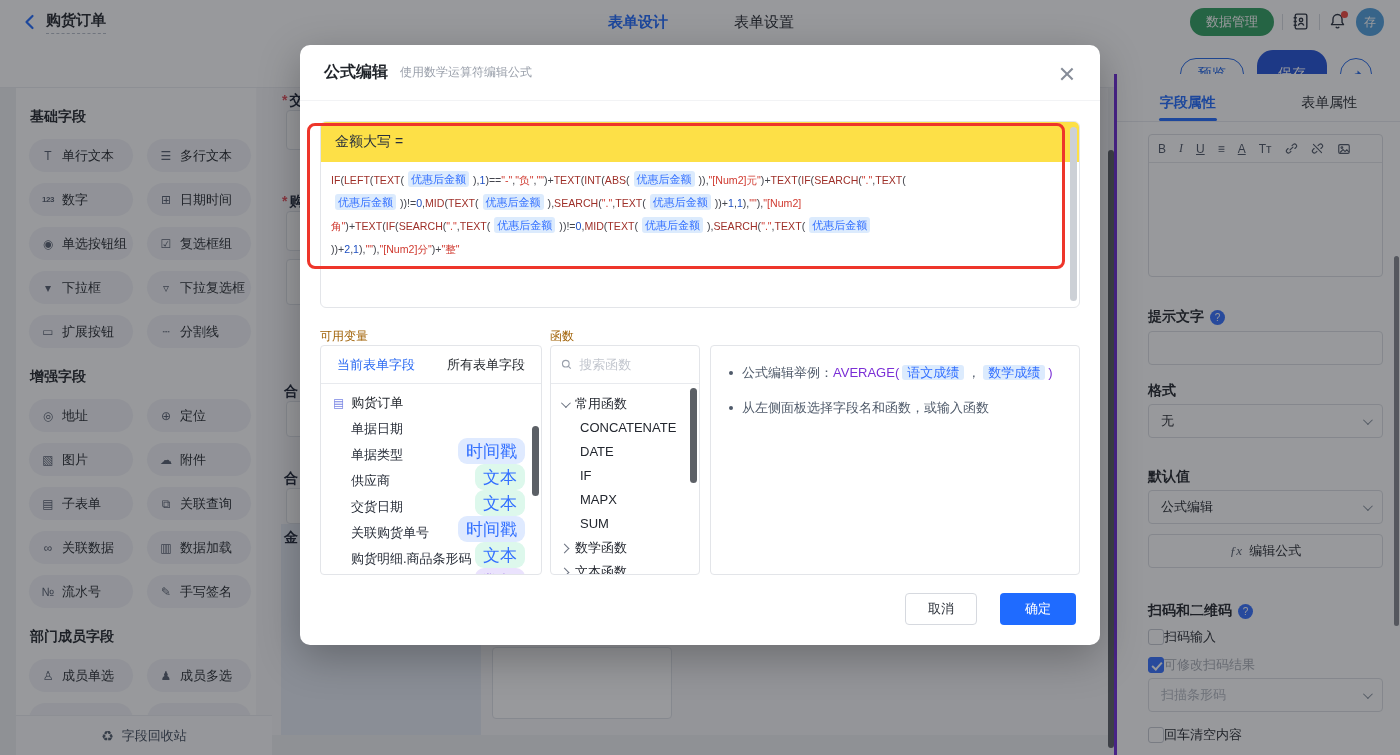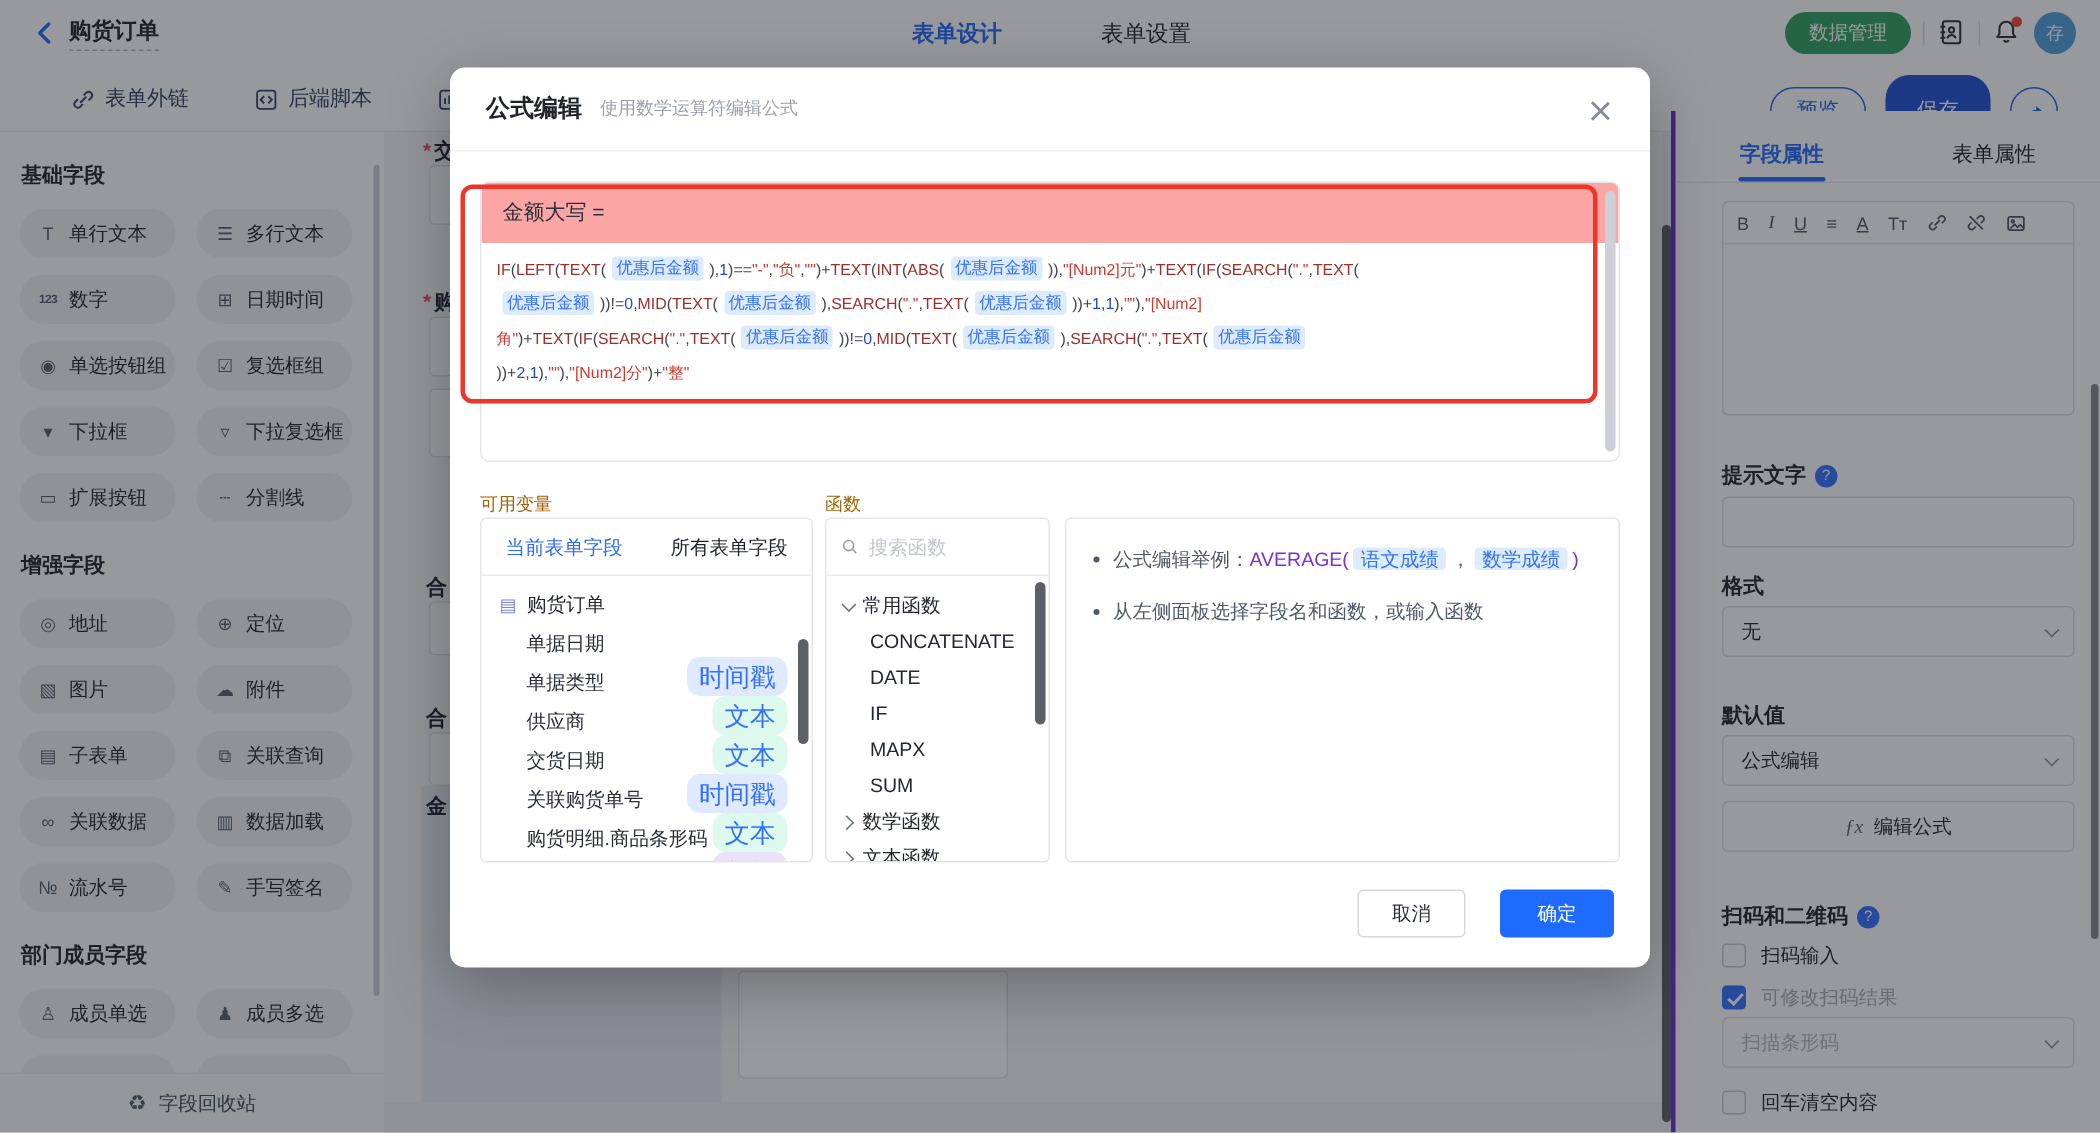--- a/index.html
+++ b/index.html
@@ -23,21 +23,21 @@
 
 .toolbar{position:absolute;top:44px;left:0;right:0;height:44px;background:#fff;border-bottom:1px solid #ebedf0;}
 .tool-items{position:absolute;left:48px;top:0;height:44px;display:flex;gap:44px;align-items:center;}
 .tool-item{display:flex;gap:7px;align-items:center;font-size:14px;color:#35426b;cursor:pointer;white-space:nowrap;}
 .toolbar-right{position:absolute;right:28px;top:6px;display:flex;gap:13px;align-items:center;}
 .btn-preview{width:64px;height:32px;border-radius:16px;border:1px solid #2166e8;color:#2166e8;background:#fff;font-size:14px;cursor:pointer;}
 .btn-save{width:70px;height:48px;border-radius:16px;background:#2050d8;color:#fff;border:none;font-size:14px;cursor:pointer;}
 .btn-share{width:32px;height:32px;border-radius:50%;border:1px solid #2166e8;background:#fff;color:#2166e8;display:flex;align-items:center;justify-content:center;cursor:pointer;}
 
 
-.sidebar{position:absolute;top:88px;left:0;width:256px;bottom:0;background:#fff;overflow:hidden;}
+.sidebar{position:absolute;top:88px;left:16px;width:256px;bottom:0;background:#fff;overflow:hidden;}
 .sb-title{font-size:14px;font-weight:700;color:#1f2329;margin:20px 0 13px 14px;}
 .sb-grid{display:grid;grid-template-columns:104px 104px;gap:11px 14px;padding-left:13px;}
 .sb-item{height:33px;border-radius:17px;background:#f2f3f7;display:flex;align-items:center;padding-left:11px;gap:6px;font-size:13px;color:#1f2329;cursor:pointer;}
 .sb-icon{font-size:12px;color:#555d6e;width:16px;text-align:center;flex:none;}
 .sb-icon.small{font-size:8px;font-weight:700;letter-spacing:-0.5px;}
 .sb-scroll{position:absolute;right:3px;top:22px;width:4px;height:554px;border-radius:2px;background:#c9ccd3;}
 .sidebar-footer{position:absolute;bottom:0;left:0;right:0;height:40px;background:#fcfcfd;border-top:1px solid #ebedf0;display:flex;align-items:center;justify-content:center;gap:8px;font-size:13px;color:#3f4a5a;cursor:pointer;z-index:2;}
 .recycle-glyph{font-size:14px;color:#4e5969;}
 
 
@@ -63,40 +63,40 @@
 .rp-label{position:absolute;left:31px;font-size:14px;font-weight:600;color:#1f2329;display:flex;align-items:center;gap:6px;}
 .help-icon{width:15px;height:15px;border-radius:50%;background:#3370ff;color:#fff;font-size:10px;font-weight:400;display:inline-flex;align-items:center;justify-content:center;cursor:pointer;}
 .rp-input{position:absolute;left:31px;width:235px;height:34px;border:1px solid #dcdfe4;border-radius:4px;background:#fff;font-size:13px;color:#1f2329;padding:0 10px;outline:none;}
 .rp-select{position:absolute;left:31px;width:235px;height:34px;border:1px solid #dcdfe4;border-radius:4px;background:#fff;font-size:13px;color:#1f2329;display:flex;align-items:center;padding:0 12px;cursor:pointer;justify-content:space-between;}
 .rp-select.disabled{color:#b4b8c0;}
 .chev{width:7px;height:7px;border-right:1.4px solid #86909c;border-bottom:1.4px solid #86909c;display:inline-block;flex:none;}
 .chev.down{transform:rotate(45deg) translateY(-2px);}
 .chev.right{transform:rotate(-45deg);}
 .fx-btn{position:absolute;left:31px;width:235px;height:34px;border:1px solid #dcdfe4;border-radius:4px;background:#fff;display:flex;align-items:center;justify-content:center;gap:7px;font-size:13px;color:#1f2329;cursor:pointer;}
 .fx-glyph{font-style:italic;font-family:"Liberation Serif",serif;color:#5a6270;}
-.cb-row{position:absolute;left:31px;display:flex;align-items:center;gap:10px;font-size:13px;color:#1f2329;cursor:pointer;}
+.cb-row{position:absolute;left:31px;display:flex;align-items:center;gap:0;font-size:13px;color:#1f2329;cursor:pointer;}
 .cb-box{width:16px;height:16px;border:1px solid #c6cad2;border-radius:3px;background:#fff;flex:none;position:relative;}
 .cb-box.checked{background:#3370ff;border-color:#3370ff;}
 .cb-box.checked::after{content:"";position:absolute;left:5px;top:2px;width:4px;height:8px;border-right:2px solid #fff;border-bottom:2px solid #fff;transform:rotate(42deg);}
 .cb-row.muted span.cb-label{color:#a9adb5;}
 .rp-scroll{position:absolute;right:1px;top:182px;width:5px;height:370px;background:#85888f;border-radius:3px;}
 
 
 .overlay{position:absolute;inset:0;background:rgba(26,29,36,0.45);z-index:10;}
 .modal{position:absolute;left:300px;top:45px;width:800px;height:600px;background:#fff;border-radius:10px;box-shadow:0 12px 42px rgba(0,0,0,.28);z-index:20;}
 .m-header{position:absolute;top:0;left:0;right:0;height:56px;border-bottom:1px solid #f2f3f5;display:flex;align-items:center;padding-left:24px;}
 .m-title{font-size:16px;font-weight:700;color:#1f2329;}
 .m-sub{font-size:12px;color:#9aa0ab;margin-left:12px;}
 .m-close{position:absolute;top:20px;right:24px;width:18px;height:18px;cursor:pointer;}
 .m-close::before,.m-close::after{content:"";position:absolute;left:8px;top:1px;width:1.6px;height:16px;background:#868c98;}
 .m-close::before{transform:rotate(45deg);}
 .m-close::after{transform:rotate(-45deg);}
 
 .f-box{position:absolute;left:20px;top:76px;width:760px;height:187px;border:1px solid #e3e5e9;border-radius:6px;background:#fff;overflow:hidden;}
-.f-head{height:40px;background:#fca5a5;display:flex;align-items:center;padding-left:14px;font-size:14px;color:#28303d;}
+.f-head{height:40px;background:#fde047;display:flex;align-items:center;padding-left:14px;font-size:14px;color:#28303d;}
 .f-body{padding:7px 10px 0 10px;font-family:"DejaVu Sans Mono",monospace;font-size:10.6px;color:#43454d;cursor:text;}
 .fline{white-space:nowrap;height:23px;line-height:23px;}
 .tk-f{color:#9e2f28;}
 .tk-s{color:#d03a30;}
 .tk-n{color:#1e4fc2;}
 .tk-p{color:#43454d;}
 .tk-c{display:inline-block;background:#dcebfd;color:#3370ff;border-radius:3px;padding:0 3px;margin:0 4px;font-size:11px;line-height:16px;font-family:"Liberation Sans",sans-serif;position:relative;top:-1px;}
 .f-scroll{position:absolute;right:2px;top:5px;width:7px;height:174px;background:#ccd0d6;border-radius:4px;}
 .f-highlight{position:absolute;left:7px;top:78px;width:758px;height:146px;border:3px solid #ee352a;border-radius:8px;pointer-events:none;z-index:5;}
 
@@ -164,44 +164,20 @@
           <path d="M9 2.4c-2.6 0-4.3 1.9-4.3 4.4v3.1L3.3 12h11.4l-1.4-2.1V6.8C13.3 4.3 11.6 2.4 9 2.4z"></path>
           <path d="M7.5 14a1.6 1.6 0 003 0"></path>
         </svg>
       <span class="bell-dot"></span>
     </span>
     <span class="avatar">存</span>
   </div>
 </div>
 
 <div class="toolbar">
-  <div class="tool-items">
-    <span class="tool-item">
-      <svg viewBox="0 0 16 16" width="15" height="15" fill="none" stroke="currentColor" stroke-width="1.4" stroke-linecap="round">
-          <path d="M6.2 9.8l3.6-3.6"></path>
-          <path d="M7.3 11.5l-1.6 1.6a2.5 2.5 0 01-3.5-3.5l1.6-1.6"></path>
-          <path d="M8.7 4.5l1.6-1.6a2.5 2.5 0 013.5 3.5l-1.6 1.6"></path>
-        </svg>
-      <span>表单外链</span>
-    </span>
-    <span class="tool-item">
-      <svg viewBox="0 0 16 16" width="15" height="15" fill="none" stroke="currentColor" stroke-width="1.3">
-          <rect x="1.5" y="1.5" width="13" height="13" rx="2"></rect>
-          <path d="M6.5 5.5L4 8l2.5 2.5M9.5 5.5L12 8l-2.5 2.5"></path>
-        </svg>
-      <span>后端脚本</span>
-    </span>
-    <span class="tool-item">
-      <svg viewBox="0 0 16 16" width="15" height="15" fill="none" stroke="currentColor" stroke-width="1.3">
-          <rect x="1.5" y="1.5" width="13" height="13" rx="2"></rect>
-          <path d="M5 11V7M8 11V5M11 11V8.5"></path>
-        </svg>
-      <span>数据权限</span>
-    </span>
-  </div>
   <div class="toolbar-right">
     <button class="btn-preview">预览</button>
     <button class="btn-save">保存</button>
     <span class="btn-share">
       <svg viewBox="0 0 16 16" width="16" height="16" fill="currentColor">
           <path d="M3.2 12.6c1-3.7 3.2-5.3 6.3-5.4V4.6l4.3 3.9-4.3 3.8V9.7c-2.7 0-4.6.8-6.3 2.9z"></path>
         </svg>
     </span>
   </div>
 </div>

